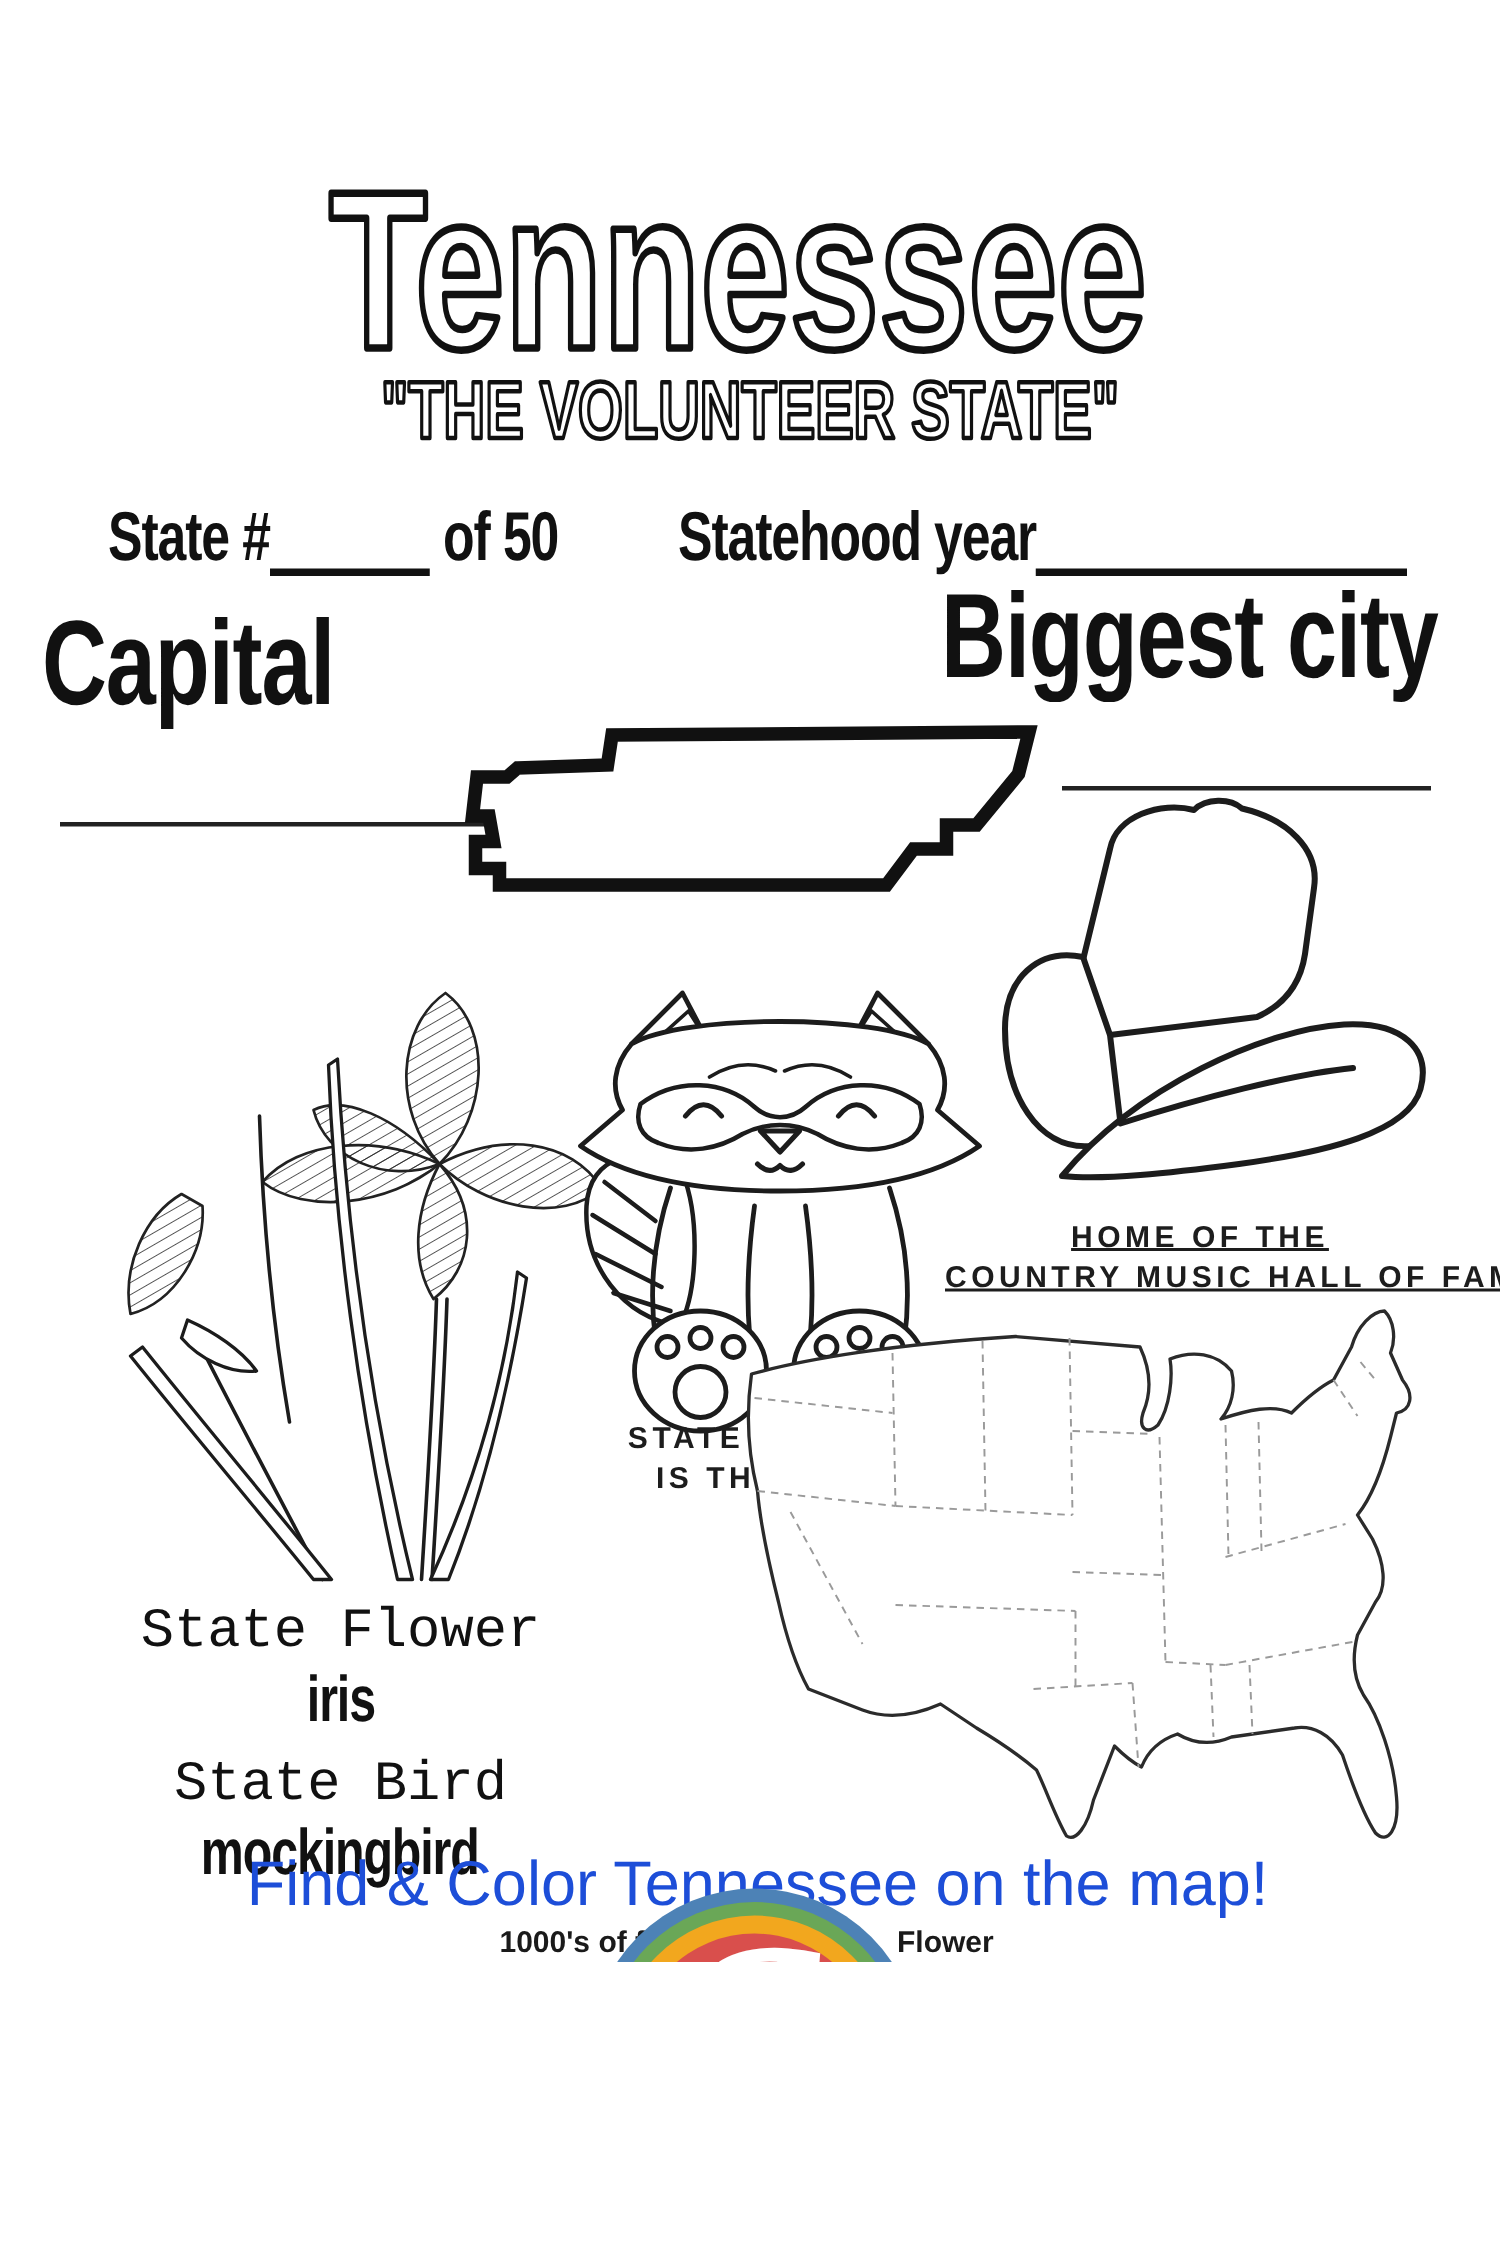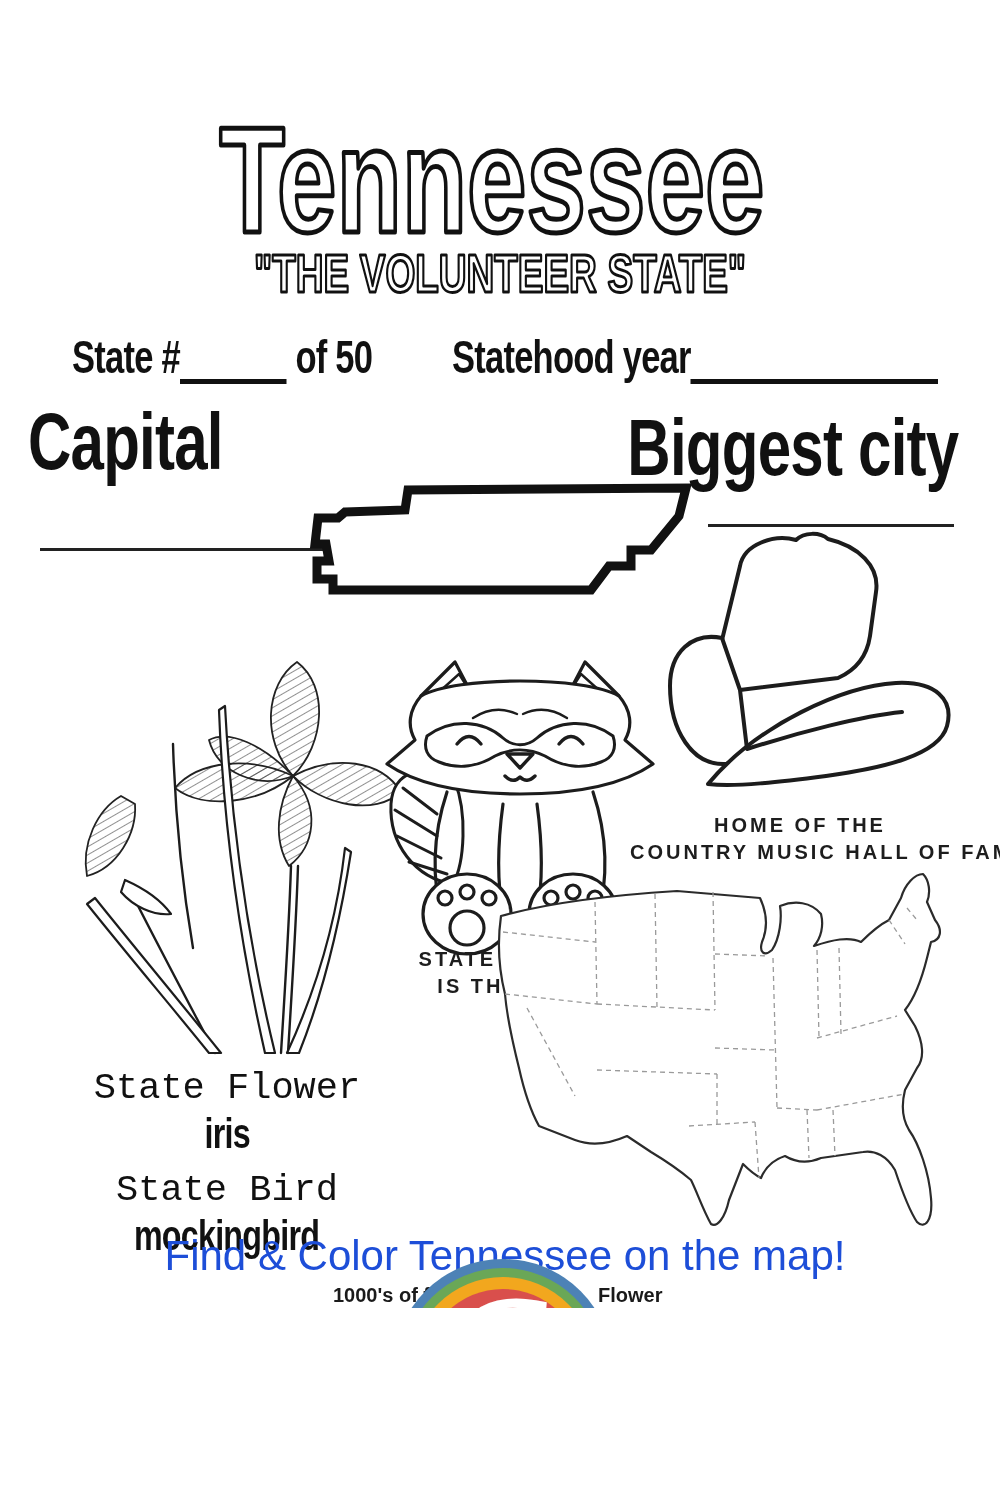--- a/index.html
+++ b/index.html
@@ -52,42 +52,42 @@
   <div class="abs" style="left:452px;top:330px;">
     <div class="cond facts-row">
       <span>Statehood year</span>
         <span class="blank" style="width:330px;"></span>
     </div>
   </div>
 
   <div class="abs heading-big" style="left:28px;top:402px;">
     <span class="cond">Capital</span>
   </div>
-  <div class="abs heading-big" style="right:42px;top:408px;text-align:right;">
+  <div class="abs heading-big" style="right:42px;top:384px;text-align:right;">
     <span class="cond cond-right">Biggest city</span>
   </div>
 
   <div class="abs rule" style="left:40px;top:548px;width:292px;"></div>
   <div class="abs rule" style="left:708px;top:524px;width:246px;"></div>
 
   <svg class="abs" style="left:300px;top:478px;" width="400" height="130" viewBox="0 0 400 130">
     <path d="M 45,34 L 105,32 L 108,12 L 386,10 L 379,38 L 351,72 L 331,72 L 331,88 L 309,88 L 291,112
              L 33,112 L 33,101 L 17,101 L 17,83 L 29,83 L 26,66 L 15,66 L 18,40 L 38,40 Z" fill="#ffffff" stroke="#111" stroke-width="9" stroke-linejoin="miter"></path>
   </svg>
 
   <svg class="abs" style="left:648px;top:528px;" width="322" height="272" viewBox="0 0 322 272">
     <path class="ink-fill" stroke-width="4" d="M 92,38 C 96,16 126,6 148,12 C 156,4 172,4 180,11 C 210,18 232,38 228,64 L 222,108
          C 219,128 208,142 190,150 L 92,162 C 78,150 71,132 74,112 Z"></path>
     <path class="ink-fill" stroke-width="4" d="M 74,110 C 44,104 22,124 22,158 C 22,202 44,238 78,236 C 90,234 96,228 99,221 L 92,162 Z"></path>
     <path class="ink-fill" stroke-width="4" d="M 60,256 C 110,196 196,158 248,155 C 288,153 306,172 299,198 C 291,227 236,240 178,248
          C 132,254 88,259 60,256 Z"></path>
     <path class="ink" stroke-width="4" d="M 99,221 C 152,204 214,188 254,184"></path>
   </svg>
 
-  <div class="abs caption" style="left:630px;top:812px;width:340px;">
+  <div class="abs caption" style="left:630px;top:812px;width:340px;text-decoration:underline;">
     <div>HOME OF THE</div>
     <div>COUNTRY MUSIC HALL OF FAME</div>
   </div>
 
   <svg class="abs" style="left:25px;top:648px;" width="380" height="420" viewBox="0 0 380 420">
     <defs>
       <pattern id="hatch" patternUnits="userSpaceOnUse" width="7" height="7" patternTransform="rotate(60)">
         <line x1="0" y1="0" x2="0" y2="7" stroke="#222" stroke-width="1"></line>
       </pattern>
     </defs>

